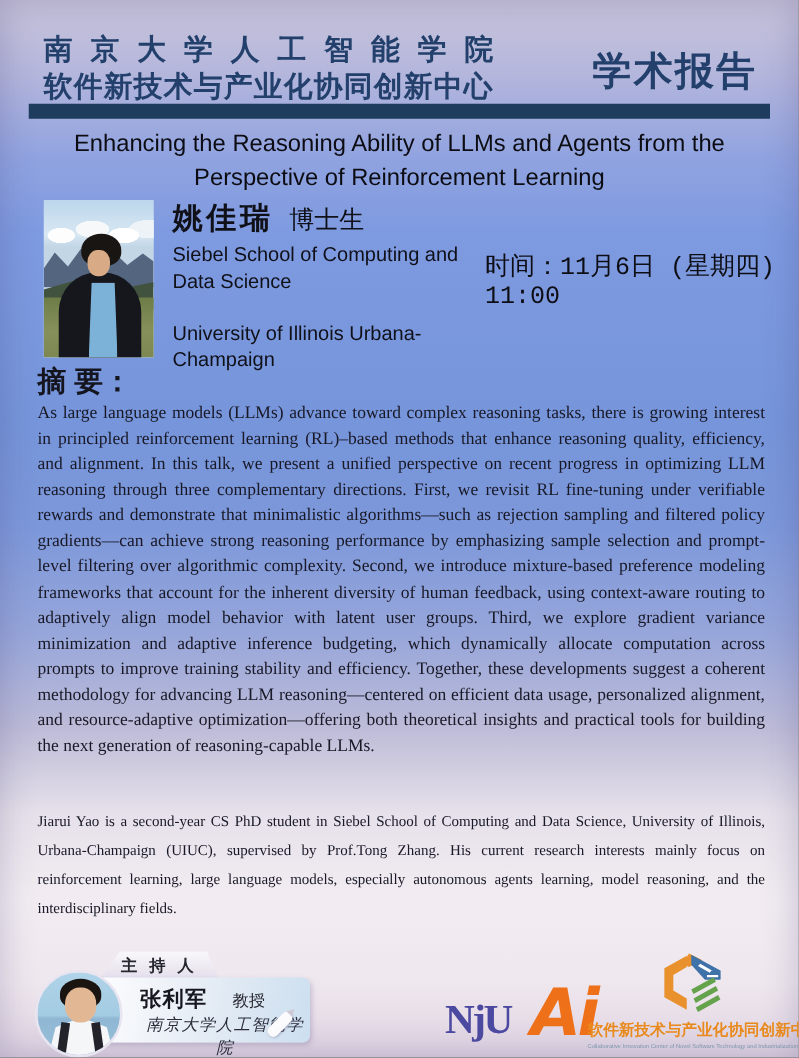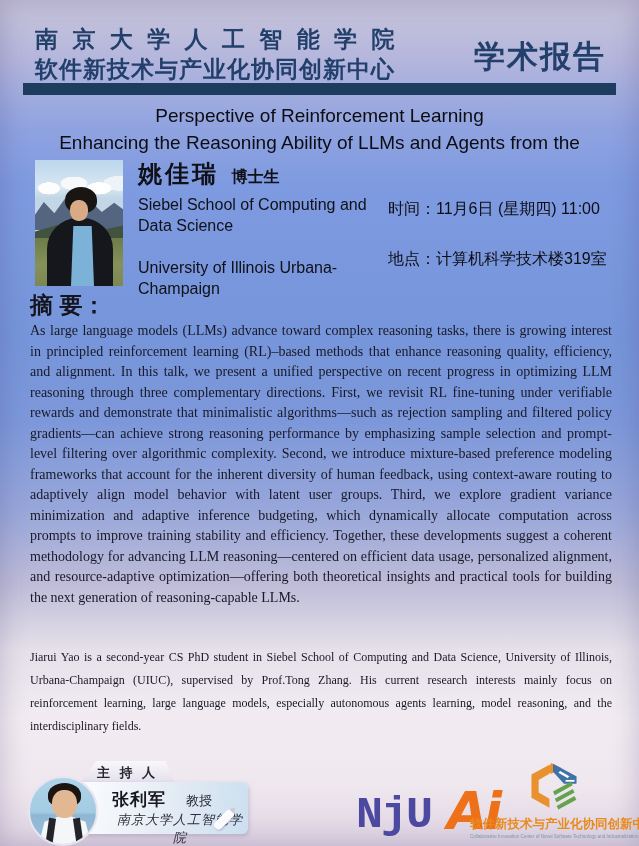--- a/index.html
+++ b/index.html
@@ -43,24 +43,24 @@
     background:linear-gradient(180deg,#6d7d48 0%, #86905a 55%, #7c8752 100%); }
   .sp-hair { position:absolute; left:30px; top:27px; width:32px; height:26px; background:#191513;
     border-radius:50% 50% 42% 42%; }
   .sp-face { position:absolute; left:35px; top:40px; width:18px; height:21px; background:#d8ab86; border-radius:45%; }
   .sp-jacket { position:absolute; left:12px; top:58px; width:66px; height:68px; background:#16161d;
     border-radius:46% 46% 0 0; }
   .sp-shirt { position:absolute; left:36px; top:66px; width:23px; height:60px; background:#7cb2d8;
     clip-path:polygon(10% 0,90% 0,100% 100%,0 100%); }
   .speaker-name-row { position:absolute; left:138px; top:158px; color:#101018; }
   .speaker-name { font-size:24px; font-weight:bold; font-family:Liberation Serif, serif; letter-spacing:3px; }
-  .speaker-degree { font-size:16px; font-weight:bold; margin-left:8px;margin-top:10px; }
+  .speaker-degree { font-size:20px; font-weight:normal; margin-left:8px;margin-top:10px; }
   .affil { position:absolute; left:138px; width:250px; color:#101018; font-size:16px; line-height:21px; }
   .affil1 { top:194px; } .affil2 { top:257px; }
-  .meta { position:absolute; left:388px; width:250px; color:#0d0d14; font-size:16px; font-weight:500; }
+  .meta { position:absolute; left:388px; width:250px; color:#0d0d14; font-size:20px; font-weight:500;font-family:Liberation Mono, monospace; }
   .meta-time { top:199px; } .meta-loc { top:249px; }
   
   .sec-heading { position:absolute; left:30px; color:#15151f; font-weight:bold; font-size:23px; }
   .abstract-heading { top:290px; }
   .abstract-text { position:absolute; left:30px; top:321px; width:582px; text-align:justify;
     font-family:"Liberation Serif", serif; font-size:14px; line-height:20.5px; color:#181826; }
   .bio-heading { top:616px; font-size:22px; }
   .bio-text { position:absolute; left:30px; top:646px; width:582px; text-align:justify;
     font-family:Liberation Serif, serif; font-size:12px; line-height:23px; color:#181826; }
   
@@ -82,64 +82,63 @@
     overflow:hidden; border:2px solid #e8e4f0;
     background:linear-gradient(180deg,#b0d4e9 0%, #a3cbe2 52%, #8fb7d3 56%, #9ac0da 100%); }
   .hp-hair { position:absolute; left:18px; top:5px; width:33px; height:24px; background:#1b1511; border-radius:50% 50% 40% 40%; }
   .hp-face { position:absolute; left:22px; top:12px; width:25px; height:28px; background:#e2b894; border-radius:46%; }
   .hp-shirt { position:absolute; left:8px; top:38px; width:54px; height:32px; background:#f4f6f8;
     clip-path:polygon(12% 18%,40% 0,60% 0,88% 18%,100% 100%,0 100%); }
   .hp-strap1,.hp-strap2 { position:absolute; top:40px; width:7px; height:30px; background:#23232b; }
   .hp-strap1 { left:17px; transform:rotate(8deg); } .hp-strap2 { left:45px; transform:rotate(-8deg); }
   
   .njuai { position:absolute; left:356px; top:779px; height:64px; white-space:nowrap; }
-  .nju-text { font-size:45px; font-weight:800; color:#4c4aa0; letter-spacing:-2px;
-    font-family:Liberation Mono, monospace; }
+  .nju-text { font-size:33px; font-weight:800; color:#4c4aa0; letter-spacing:-2px;
+    font-family:Liberation Serif, serif; }
   .ai-text { font-size:52px; font-weight:800; font-style:italic; color:#ee7019; letter-spacing:-3px;
     font-family:"DejaVu Sans", sans-serif; position:relative; top:2px; margin-left:16px; }
   .center-logo { position:absolute; left:470px; top:762px; width:166px; text-align:center; }
   .cube { display:block; margin:0 auto; }
   .center-cn { margin-top:2px; font-size:12.5px; font-weight:bold; color:#e98a1e; letter-spacing:0; white-space:nowrap; }
   .center-en { margin-top:1px; font-size:4.6px; color:#7d96ad; white-space:nowrap; }
 </style>
 </head>
 <body>
 
 <div class="poster">
 
   <div class="org-block">
     <div class="org-line1">南 京 大 学 人 工 智 能 学 院</div>
     <div class="org-line2">软件新技术与产业化协同创新中心</div>
   </div>
   <div class="badge">学术报告</div>
   <div class="bar"></div>
 
   <div class="title">
+    <div>Enhancing the Reasoning Ability of LLMs and Agents from the</div>
     <div>Perspective of Reinforcement Learning</div>
-    <div>Enhancing the Reasoning Ability of LLMs and Agents from the</div>
   </div>
 
   <div class="speaker-photo">
     <div class="sp-clouds"></div>
     <div class="sp-mountains"></div>
     <div class="sp-ridge"></div>
     <div class="sp-grass"></div>
     <div class="sp-jacket"></div>
     <div class="sp-shirt"></div>
     <div class="sp-hair"></div>
     <div class="sp-face"></div>
   </div>
   <div class="speaker-name-row">
     <span class="speaker-name">姚佳瑞</span>
     <span class="speaker-degree">博士生</span>
   </div>
   <div class="affil affil2">University of Illinois Urbana-Champaign</div>
   <div class="affil affil1">Siebel School of  Computing and Data Science</div>
   <div class="meta meta-time">时间：11月6日 (星期四) 11:00</div>
-  <div class="meta meta-loc">地点：计算机科学技术楼319室</div>
 
   <div class="sec-heading abstract-heading">摘 要：</div>
   <div class="abstract-text">As large language models (LLMs) advance toward complex reasoning tasks, there is growing interest in principled reinforcement learning (RL)–based methods that enhance reasoning quality, efficiency, and alignment. In this talk, we present a unified perspective on recent progress in optimizing LLM reasoning through three complementary directions. First, we revisit RL fine-tuning under verifiable rewards and demonstrate that minimalistic algorithms—such as rejection sampling and filtered policy gradients—can achieve strong reasoning performance by emphasizing sample selection and prompt-level filtering over algorithmic complexity. Second, we introduce mixture-based preference modeling frameworks that account for the inherent diversity of human feedback, using context-aware routing to adaptively align model behavior with latent user groups. Third, we explore gradient variance minimization and adaptive inference budgeting, which dynamically allocate computation across prompts to improve training stability and efficiency. Together, these developments suggest a coherent methodology for advancing LLM reasoning—centered on efficient data usage, personalized alignment, and resource-adaptive optimization—offering both theoretical insights and practical tools for building the next generation of reasoning-capable LLMs.</div>
 
   <div class="bio-text">Jiarui Yao is a second-year CS PhD student in Siebel School of Computing and Data Science, University of Illinois, Urbana-Champaign (UIUC), supervised by Prof.Tong Zhang. His current research interests mainly focus on reinforcement learning, large language models, especially autonomous agents learning, model reasoning, and the interdisciplinary fields.</div>
 
   <div class="host-tab">主 持 人</div>
   <div class="host-card">
     <div class="host-name">张利军</div>
     <div class="host-title">教授</div>

